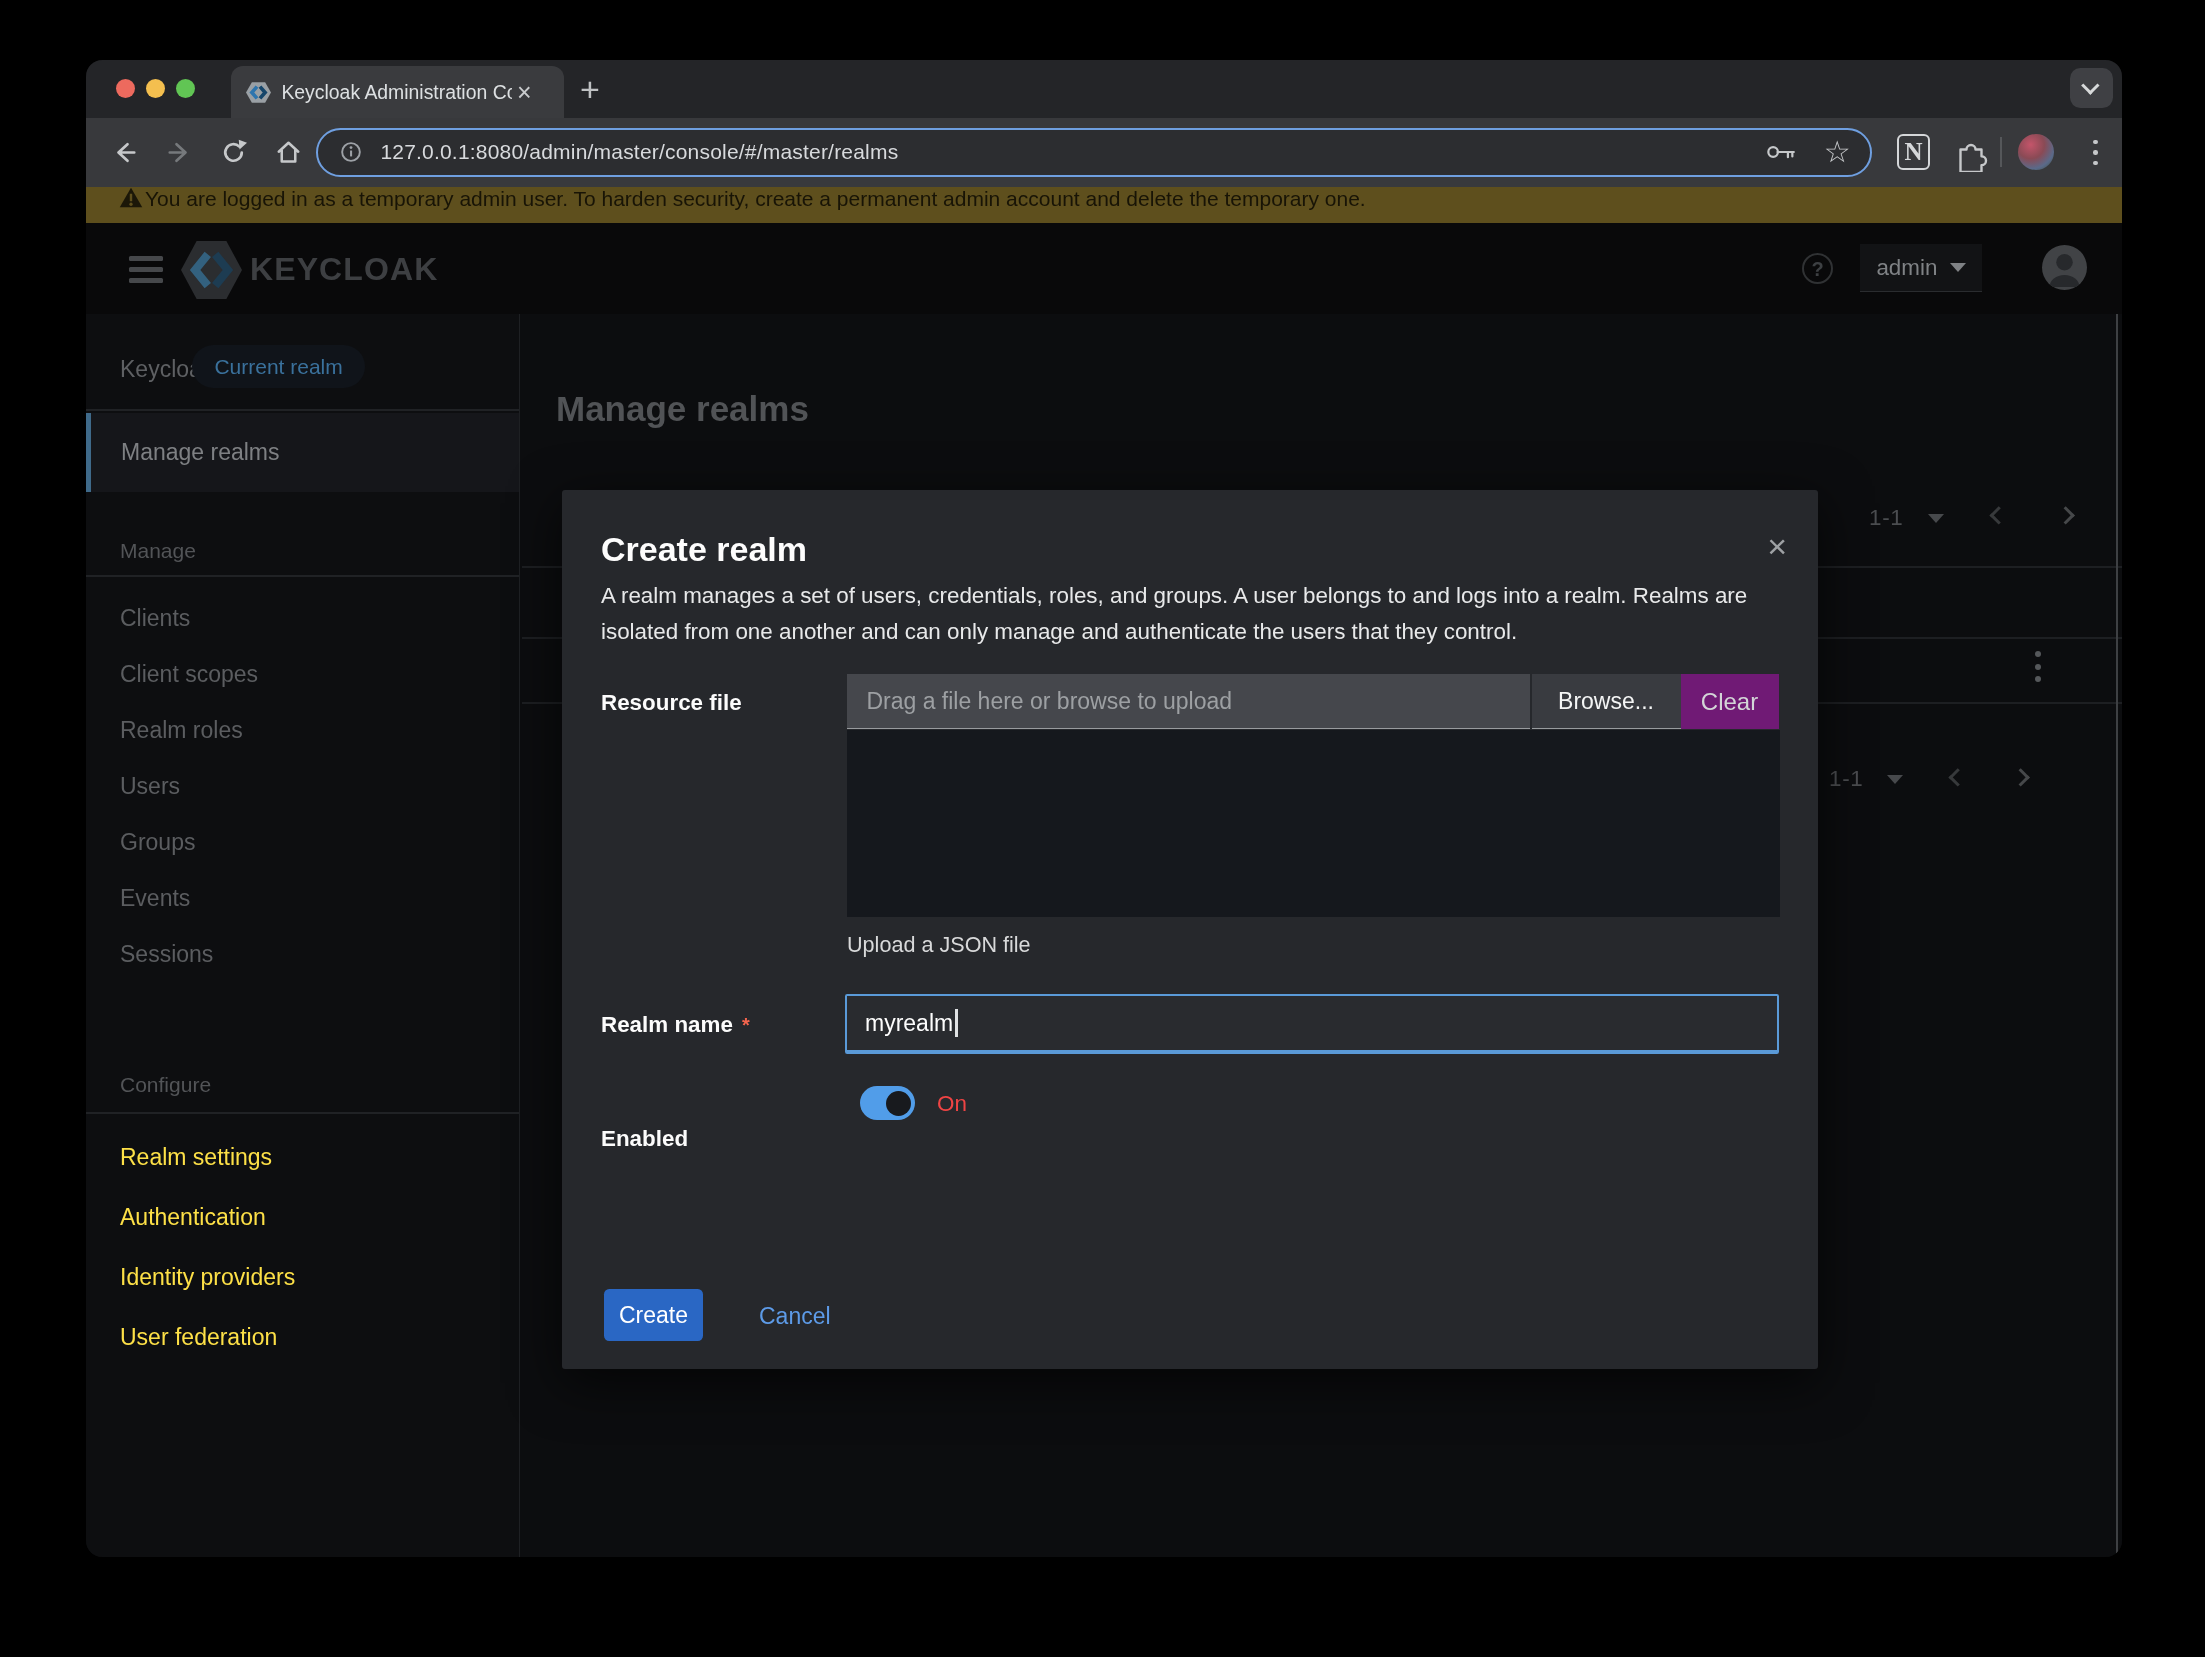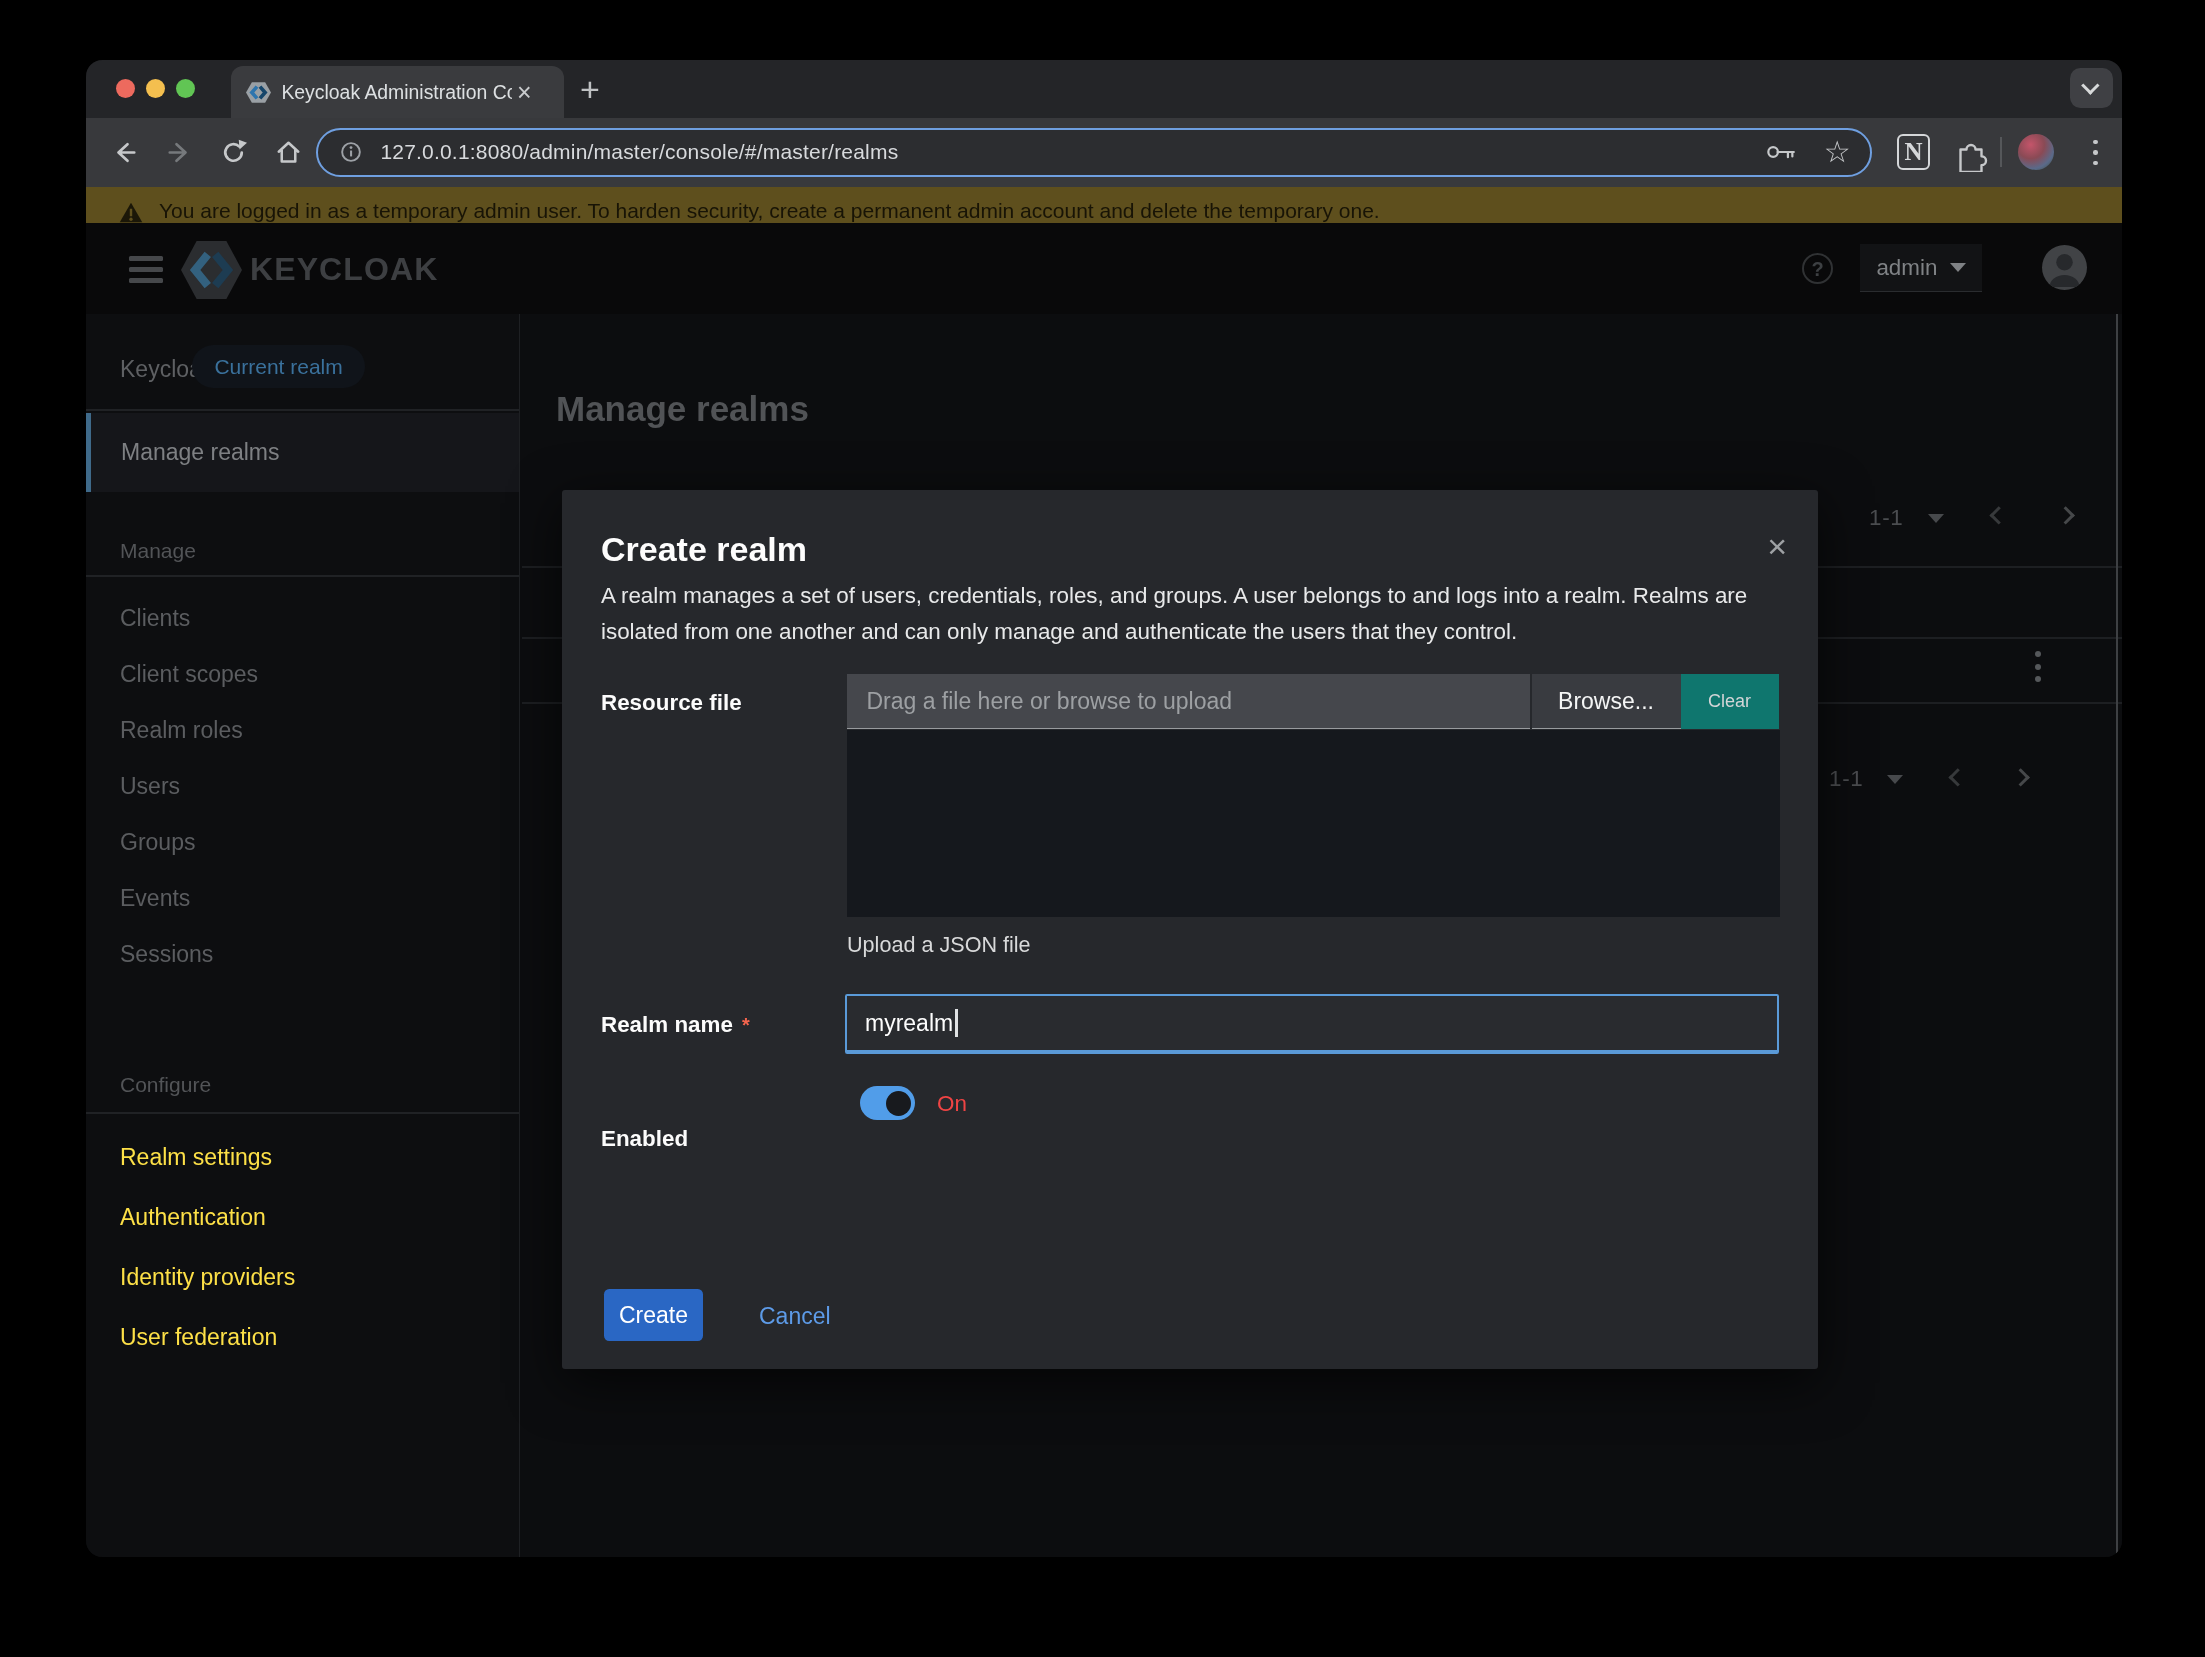--- a/index.html
+++ b/index.html
@@ -39,21 +39,21 @@
   #puzzle-ext { position:absolute; left:1867px; top:18px; }
   #toolbar-sep { position:absolute; left:1914px; top:19.4px; width:2.2px; height:30px; background:#55575a; }
   #chrome-avatar { position:absolute; left:1932px; top:16.4px; width:36px; height:36px; border-radius:50%;
                    background:radial-gradient(circle at 35% 30%, #c4556a 0%, #8a4a55 40%, #5a6a8a 70%, #3a4a35 100%); }
   #chrome-menu { position:absolute; left:1993px; top:18px; width:33px; height:33px; display:flex; flex-direction:column;
                  align-items:center; justify-content:center; gap:6px; }
   #chrome-menu i { width:4.5px; height:4.5px; border-radius:50%; background:#c6c8ca; }
 
   
   #banner { position:absolute; left:0; top:127px; width:100%; height:36px; background:#5e4f1d;
-            display:flex; align-items:flex-end; padding-left:33px; gap:16px; }
+            display:flex; align-items:flex-start; padding-left:33px; gap:2px; }
   #banner span { font-size:21px; color:#181406; }
 
   
   #masthead { position:absolute; left:0; top:163px; width:100%; height:91px; background:#09090a; }
   #hamburger { position:absolute; left:43px; top:33px; width:34px; height:27px; }
   #hamburger i { display:block; width:34px; height:4.5px; background:#46484b; border-radius:1.5px; margin-bottom:6.7px; }
   #kc-logo { position:absolute; left:95px; top:15px; }
   #brand { position:absolute; left:164px; top:28px; font-size:32px; font-weight:bold; color:#3d3f42; letter-spacing:1.1px; }
   #help-icon { position:absolute; left:1716px; top:30px; width:31px; height:31px; border:2.2px solid #303234;
                border-radius:50%; text-align:center; line-height:28px; font-size:20px; color:#3d4043; font-weight:bold; }
@@ -104,21 +104,21 @@
   #modal-close { position:absolute; right:31px; top:39px; font-size:34px; color:#9ea1a4; line-height:1; }
   #modal-desc { position:absolute; left:39px; top:88px; width:1149px; font-size:22.4px; color:#e8e9ea; line-height:36px; }
   .form-label { position:absolute; left:39px; font-size:22.4px; font-weight:bold; color:#fcfcfc; }
   #rf-label { top:200px; } #rn-label { top:522px; } #en-label { top:636px; }
   .req { color:#f4654e; font-weight:bold; font-size:20px; margin-left:9px; }
   #file-row { position:absolute; left:285px; top:184px; width:933px; height:55px; display:flex; }
   #file-input { width:683px; background:#45474c; border-bottom:1.5px solid #989b9e; font-size:23px; color:#9da0a3;
                 line-height:54px; padding-left:19.4px; white-space:nowrap; overflow:hidden; }
   #browse-btn { width:149px; background:#393b40; border-bottom:1.5px solid #989b9e; font-size:23px; color:#f4f5f5;
                 text-align:center; line-height:54px; margin-left:1.5px; }
-  #clear-btn { width:98px; background:#0f766e; font-size:18px; color:#d3d5d7; text-align:center; line-height:55px; }
+  #clear-btn { width:98px; background:#701a75; font-size:24px; color:#d3d5d7; text-align:center; line-height:55px; }
   #drop-area { position:absolute; left:285px; top:240px; width:933px; height:187px; background:#15181d; }
   #file-helper { position:absolute; left:285px; top:442px; font-size:21.6px; color:#d8d9da; }
   #rn-input { position:absolute; left:283px; top:504px; width:934px; height:60px; background:#292b2f;
               border:2.2px solid #5a9ad8; border-bottom-width:4.5px; border-radius:2.2px;
               display:flex; align-items:center; padding-left:18px; font-size:23px; color:#fdfdfd; }
   #rn-caret { width:2.2px; height:28px; background:#e0e2e4; margin-left:2.2px; }
   #toggle { position:absolute; left:298px; top:596px; width:55px; height:34px; border-radius:17px; background:#519de9; }
   #toggle-knob { position:absolute; left:26px; top:4.5px; width:25px; height:25px; border-radius:50%; background:#181a1e; }
   #toggle-state { position:absolute; left:375px; top:601px; font-size:22.4px; color:#ef4444; }
   #create-btn { position:absolute; left:42px; top:799px; width:99px; height:52px; background:#2a67c4;

